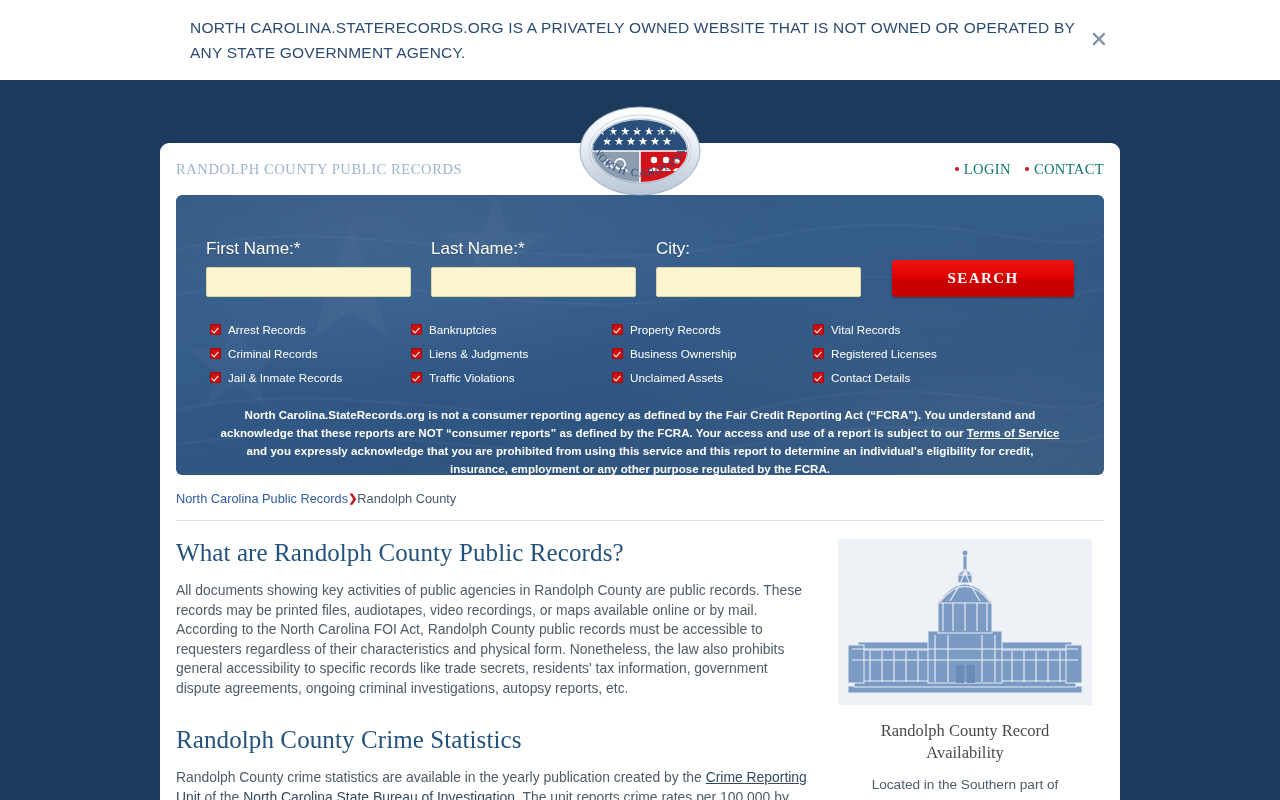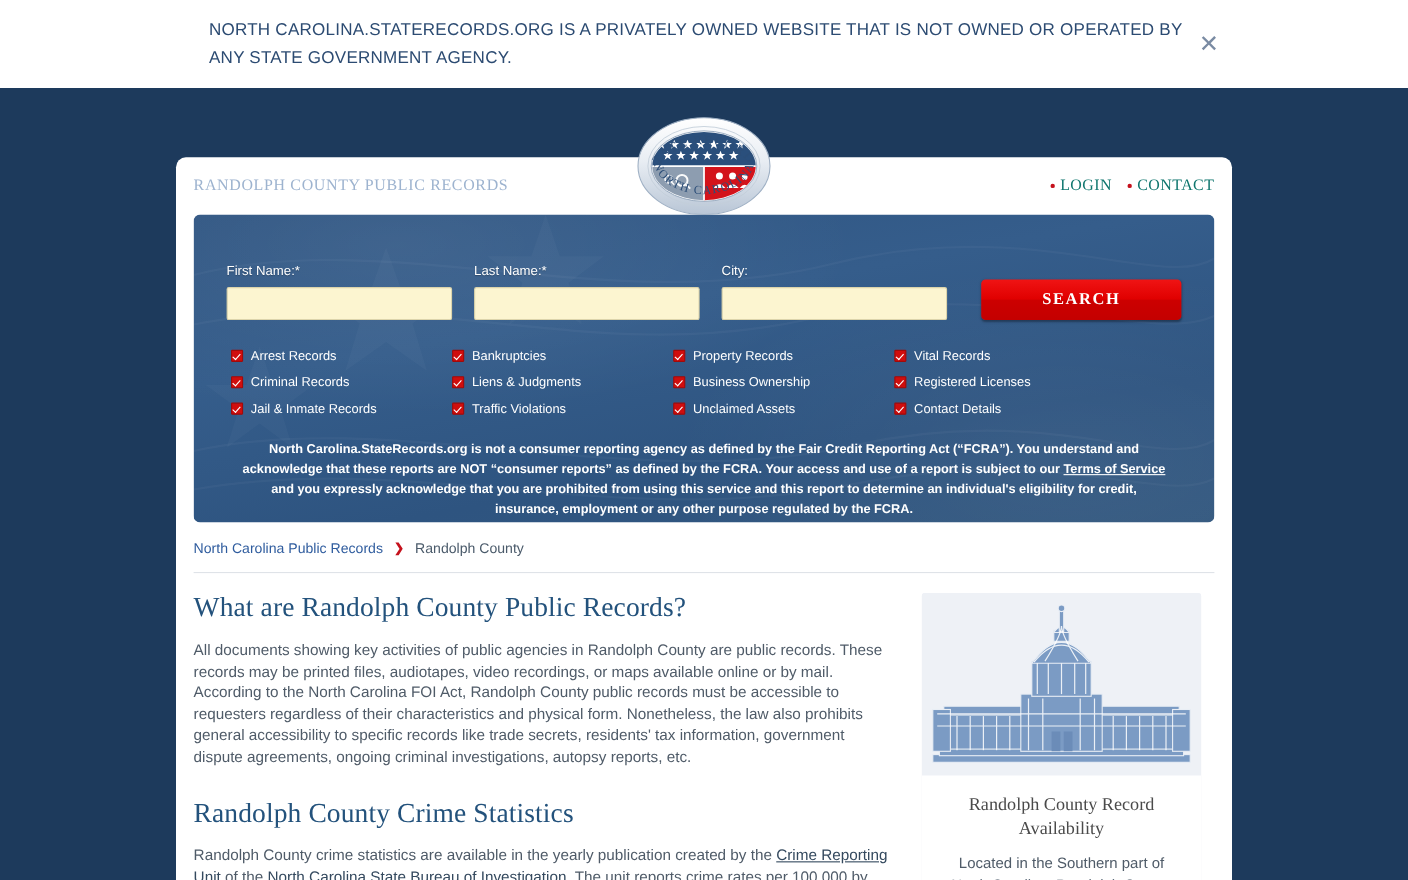--- a/index.html
+++ b/index.html
@@ -140,21 +140,21 @@
   }
 
   .field-row {
     display: flex;
     align-items: flex-end;
     gap: 0;
   }
   .field-group { width: 221px; margin-right: 20px; }
   .field-label {
     color: #ffffff;
-    font-size: 12px;
+    font-size: 17px;
     margin-bottom: 8px;
     display: block;
     text-shadow: 0 1px 1px rgba(0,0,0,.25);
   }
   .field-input {
     width: 205px;
     height: 30px;
     background: #fcf5d0;
     border: 1px solid #dcd4ab;
     border-radius: 2px;
@@ -225,21 +225,21 @@
   }
   .fcra-text a { color: #ffffff; text-decoration: underline; }
 
   
   .breadcrumb {
     margin: 16px 16px 0 16px;
     padding: 0 0 14px 0;
     border-bottom: 1px solid #dfe3e8;
     display: flex;
     align-items: center;
-    gap: 10px;
+    gap: 0;
     font-size: 12.8px;
   }
   .breadcrumb a { color: #2f5c9e; text-decoration: none; }
   .crumb-sep {
     color: #c5111c;
     font-size: 11px;
     font-weight: bold;
   }
   .crumb-current { color: #4a5a6a; }
 

